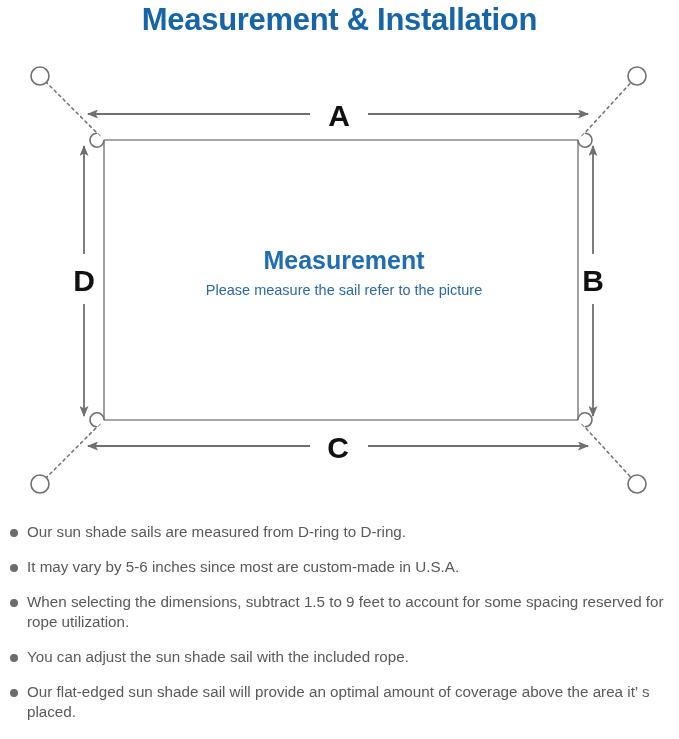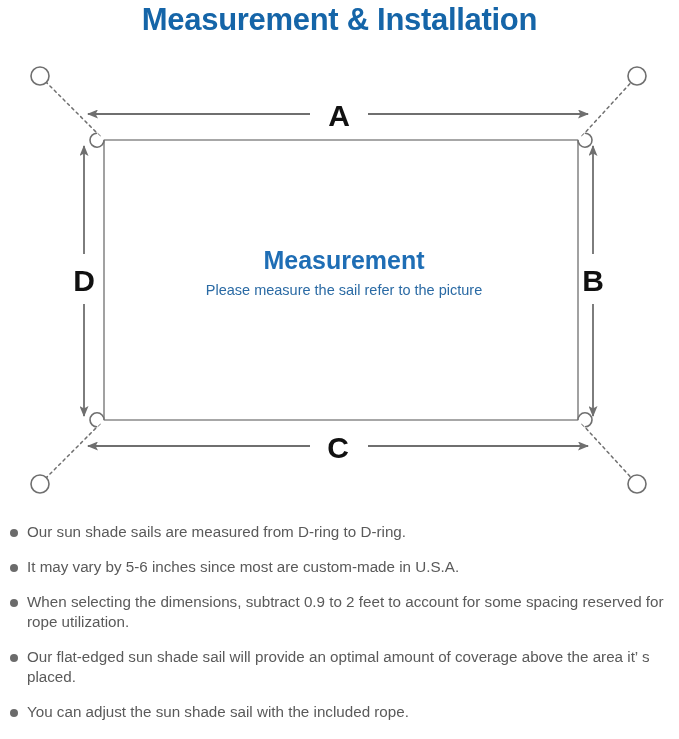--- a/index.html
+++ b/index.html
@@ -164,25 +164,25 @@
     <div class="note-row">
       <span class="note-bullet"></span>
       <span class="note-text">Our sun shade sails are measured from D-ring to D-ring.</span>
     </div>
     <div class="note-row">
       <span class="note-bullet"></span>
       <span class="note-text">It may vary by 5-6 inches since most are custom-made in U.S.A.</span>
     </div>
     <div class="note-row">
       <span class="note-bullet"></span>
-      <span class="note-text">When selecting the dimensions, subtract 0.9 to 2 feet to account for some spacing reserved for rope utilization.</span>
+      <span class="note-text">When selecting the dimensions, subtract 1.5 to 9 feet to account for some spacing reserved for rope utilization.</span>
+    </div>
+    <div class="note-row">
+      <span class="note-bullet"></span>
+      <span class="note-text">You can adjust the sun shade sail with the included rope.</span>
     </div>
     <div class="note-row">
       <span class="note-bullet"></span>
       <span class="note-text">Our flat-edged sun shade sail will provide an optimal amount of coverage above the area it’ s placed.</span>
-    </div>
-    <div class="note-row">
-      <span class="note-bullet"></span>
-      <span class="note-text">You can adjust the sun shade sail with the included rope.</span>
     </div>
   </div>
 
 </div>
 
 </body></html>

